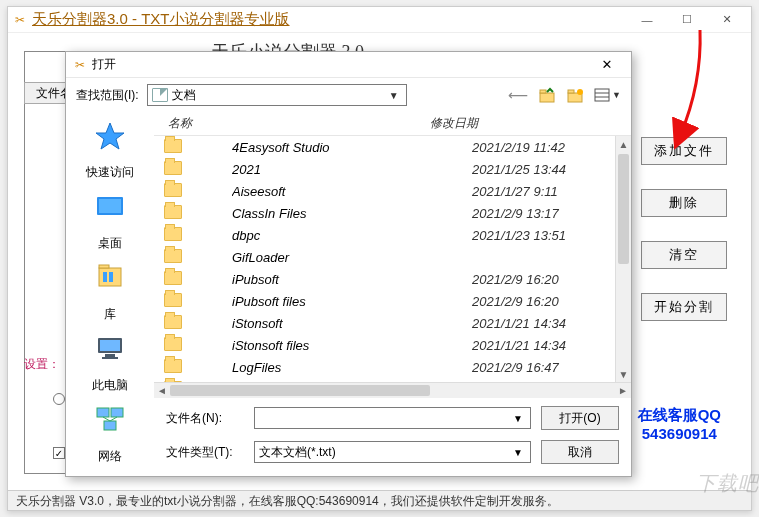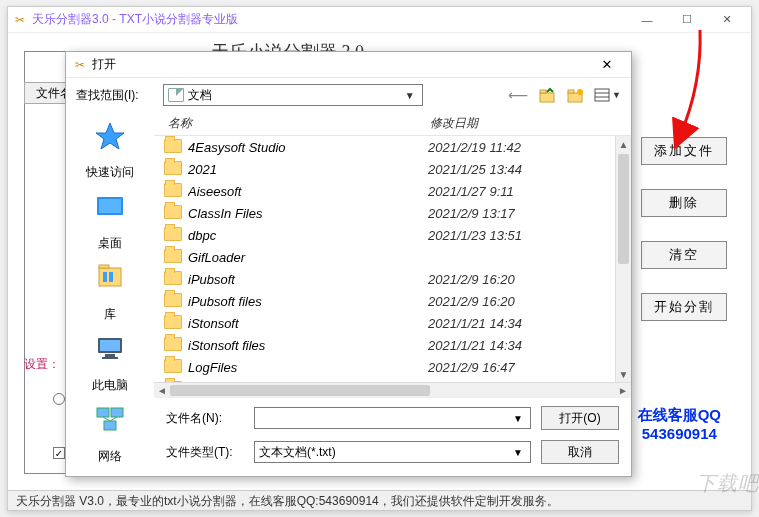--- a/index.html
+++ b/index.html
@@ -2,21 +2,21 @@
 <html><head>
 <meta charset="utf-8">
 <style>
 * { box-sizing: border-box; margin: 0; padding: 0; font-family: "Microsoft YaHei", SimSun, sans-serif; }
 body { width: 759px; height: 517px; background: #f0f0f0; position: relative; overflow: hidden; }
 
 
 .main-window { position: absolute; left: 7px; top: 6px; width: 745px; height: 505px; background: #fff; border: 1px solid #ccc; box-shadow: 0 2px 6px rgba(0,0,0,.15); }
 .main-titlebar { height: 26px; background: #fff; display: flex; align-items: center; padding: 0 4px; border-bottom: 1px solid #eee; }
 .main-titlebar .app-icon { width: 16px; height: 16px; margin-right: 4px; display: inline-flex; align-items: center; justify-content: center; font-size: 12px; color: #d08000; }
-.main-titlebar .title { font-size: 12px; color: #8b5cf6; }
+.main-titlebar .title { font-size: 15px; color: #a16207; text-decoration: underline; }
 .main-titlebar .win-controls { margin-left: auto; display: flex; }
 .main-titlebar .win-btn { width: 40px; height: 26px; display: flex; align-items: center; justify-content: center; font-size: 11px; color: #555; }
 
 .panel { position: absolute; left: 16px; top: 44px; right: 148px; bottom: 36px; border: 1px solid #888; background: #fff; }
 .panel-title { position: absolute; left: 180px; top: -12px; font-size: 18px; font-family: "KaiTi", serif; color: #333; padding: 0 6px; background: #fff; }
 .col-header-filename { position: absolute; left: -1px; top: 30px; width: 60px; height: 22px; background: #f0f0f0; border: 1px solid #aaa; font-size: 12px; display: flex; align-items: center; justify-content: center; }
 .settings-label { position: absolute; left: -1px; bottom: 100px; font-size: 12px; color: #be185d; }
 .out-row { position: absolute; left: 28px; bottom: 66px; display: flex; align-items: center; gap: 6px; font-size: 12px; }
 .out-row .radio { width: 12px; height: 12px; border: 1px solid #777; border-radius: 50%; background: #fff; }
 .check-row { position: absolute; left: 28px; bottom: 14px; display: flex; align-items: center; }
@@ -32,21 +32,21 @@
 .arrow svg { overflow: visible; }
 
 
 .dialog { position: absolute; left: 65px; top: 51px; width: 567px; height: 426px; background: #fff; border: 1px solid #a8a8a8; box-shadow: 3px 3px 10px rgba(0,0,0,.3); display: flex; flex-direction: column; }
 .dlg-titlebar { height: 26px; background: #fff; display: flex; align-items: center; padding: 0 6px; border-bottom: 1px solid #e8e8e8; }
 .dlg-titlebar .app-icon { width: 16px; height: 16px; margin-right: 4px; display: inline-flex; align-items: center; justify-content: center; font-size: 12px; color: #d08000; }
 .dlg-titlebar .title { font-size: 12px; }
 .dlg-titlebar .close { margin-left: auto; width: 36px; height: 22px; display: flex; align-items: center; justify-content: center; font-size: 13px; }
 
 .lookup-row { height: 34px; display: flex; align-items: center; padding: 0 10px; gap: 8px; font-size: 12px; }
-.lookup-row .combo { flex: 0 0 260px; height: 22px; border: 1px solid #7a7a7a; background: #fff; display: flex; align-items: center; padding: 0 4px; gap: 4px; margin-left: 16px; }
+.lookup-row .combo { flex: 0 0 260px; height: 22px; border: 1px solid #7a7a7a; background: #fff; display: flex; align-items: center; padding: 0 4px; gap: 4px; }
 .lookup-row .combo .doc-ico { width: 16px; height: 14px; background: #fff; border: 1px solid #8aa; border-radius: 1px; position: relative; }
 .lookup-row .combo .doc-ico::after { content: ""; position: absolute; right: -1px; top: -1px; border: 4px solid transparent; border-left-color: #8aa; border-top-color: #8aa; }
 .lookup-row .combo .dd { margin-left: auto; width: 16px; text-align: center; font-size: 10px; color: #333; }
 .lookup-row .nav-icons { margin-left: auto; display: flex; gap: 10px; align-items: center; font-size: 14px; color: #333; }
 .nav-back { color: #888; }
 .nav-up { display: inline-flex; }
 .nav-newf { display: inline-flex; }
 .nav-view { display: inline-flex; align-items: center; gap: 2px; }
 
 .dlg-body { flex: 1; display: flex; min-height: 0; }
@@ -59,21 +59,21 @@
 .file-headers { height: 24px; display: flex; align-items: center; border-bottom: 1px solid #e6e6e6; font-size: 12px; padding-left: 10px; gap: 0; }
 .file-headers .h { padding: 0 4px; color: #333; }
 .file-headers .h.name { width: 262px; }
 .file-headers .h.date { flex: 1; }
 .file-list { flex: 1; overflow: hidden; position: relative; }
 .file-list .rows { position: absolute; inset: 0 16px 0 0; overflow: hidden; }
 .file-row { height: 22px; display: flex; align-items: center; font-size: 13px; padding-left: 10px; }
 .file-row .fico { width: 18px; height: 16px; margin-right: 6px; display: inline-flex; }
 .folder-icon { width: 18px; height: 14px; background: #ffd97a; border: 1px solid #e6b94a; border-radius: 1px; position: relative; }
 .folder-icon::before { content: ""; position: absolute; left: 0; top: -4px; width: 8px; height: 4px; background: #ffd97a; border: 1px solid #e6b94a; border-bottom: 0; border-radius: 1px 1px 0 0; }
-.file-row .fname { width: 240px; white-space: nowrap; overflow: hidden; text-overflow: ellipsis; }
+.file-row .fname { width: 240px; white-space: nowrap; overflow: hidden; text-overflow: ellipsis; margin-left: 44px; }
 .file-row .fdate { flex: 1; color: #333; }
 .vscroll { position: absolute; right: 0; top: 0; bottom: 0; width: 16px; background: #f0f0f0; border-left: 1px solid #ddd; }
 .vscroll .arrow-btn { height: 16px; display: flex; align-items: center; justify-content: center; font-size: 10px; color: #666; }
 .vscroll .thumb { position: absolute; left: 2px; right: 2px; top: 18px; height: 110px; background: #cfcfcf; border-radius: 2px; }
 .hscroll { height: 16px; background: #f0f0f0; border-top: 1px solid #ddd; display: flex; }
 .hscroll .arrow-btn { width: 16px; display: flex; align-items: center; justify-content: center; font-size: 10px; color: #666; }
 .hscroll .track { flex: 1; position: relative; }
 .hscroll .thumb { position: absolute; top: 2px; bottom: 2px; left: 0; width: 260px; background: #cfcfcf; border-radius: 2px; }
 
 .dlg-footer { padding: 8px 12px 12px 100px; display: flex; flex-direction: column; gap: 10px; font-size: 12px; }

